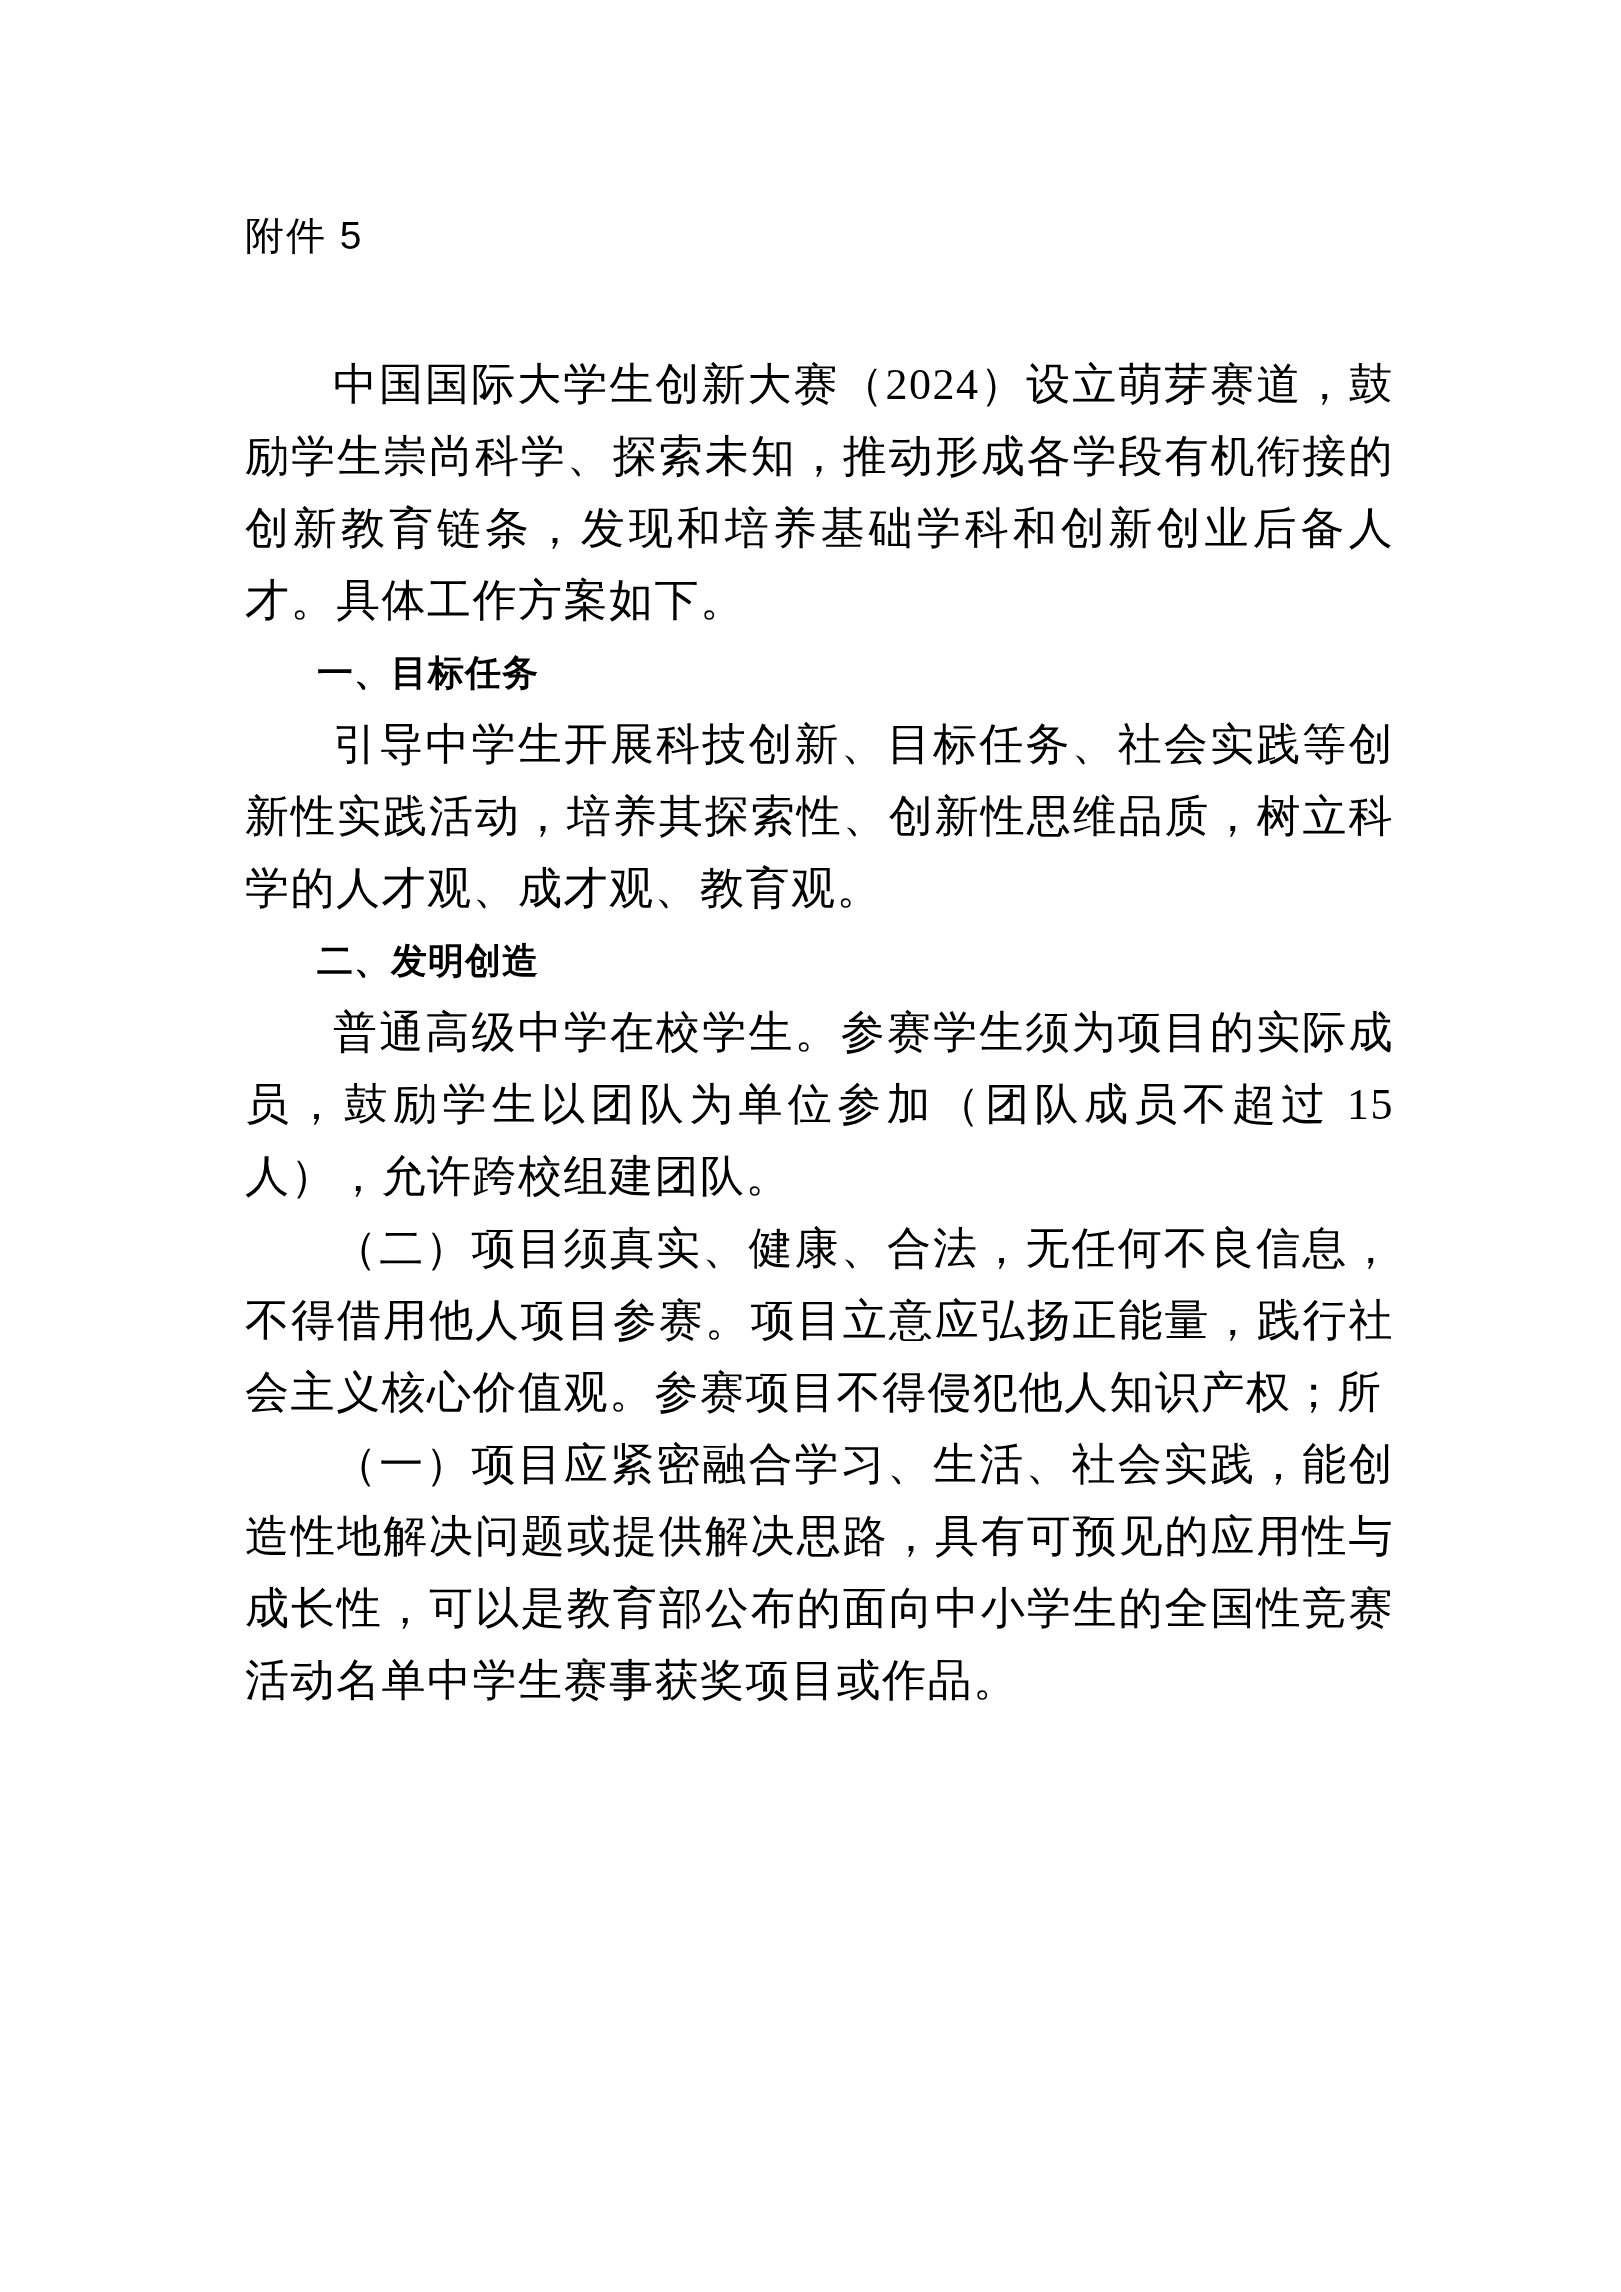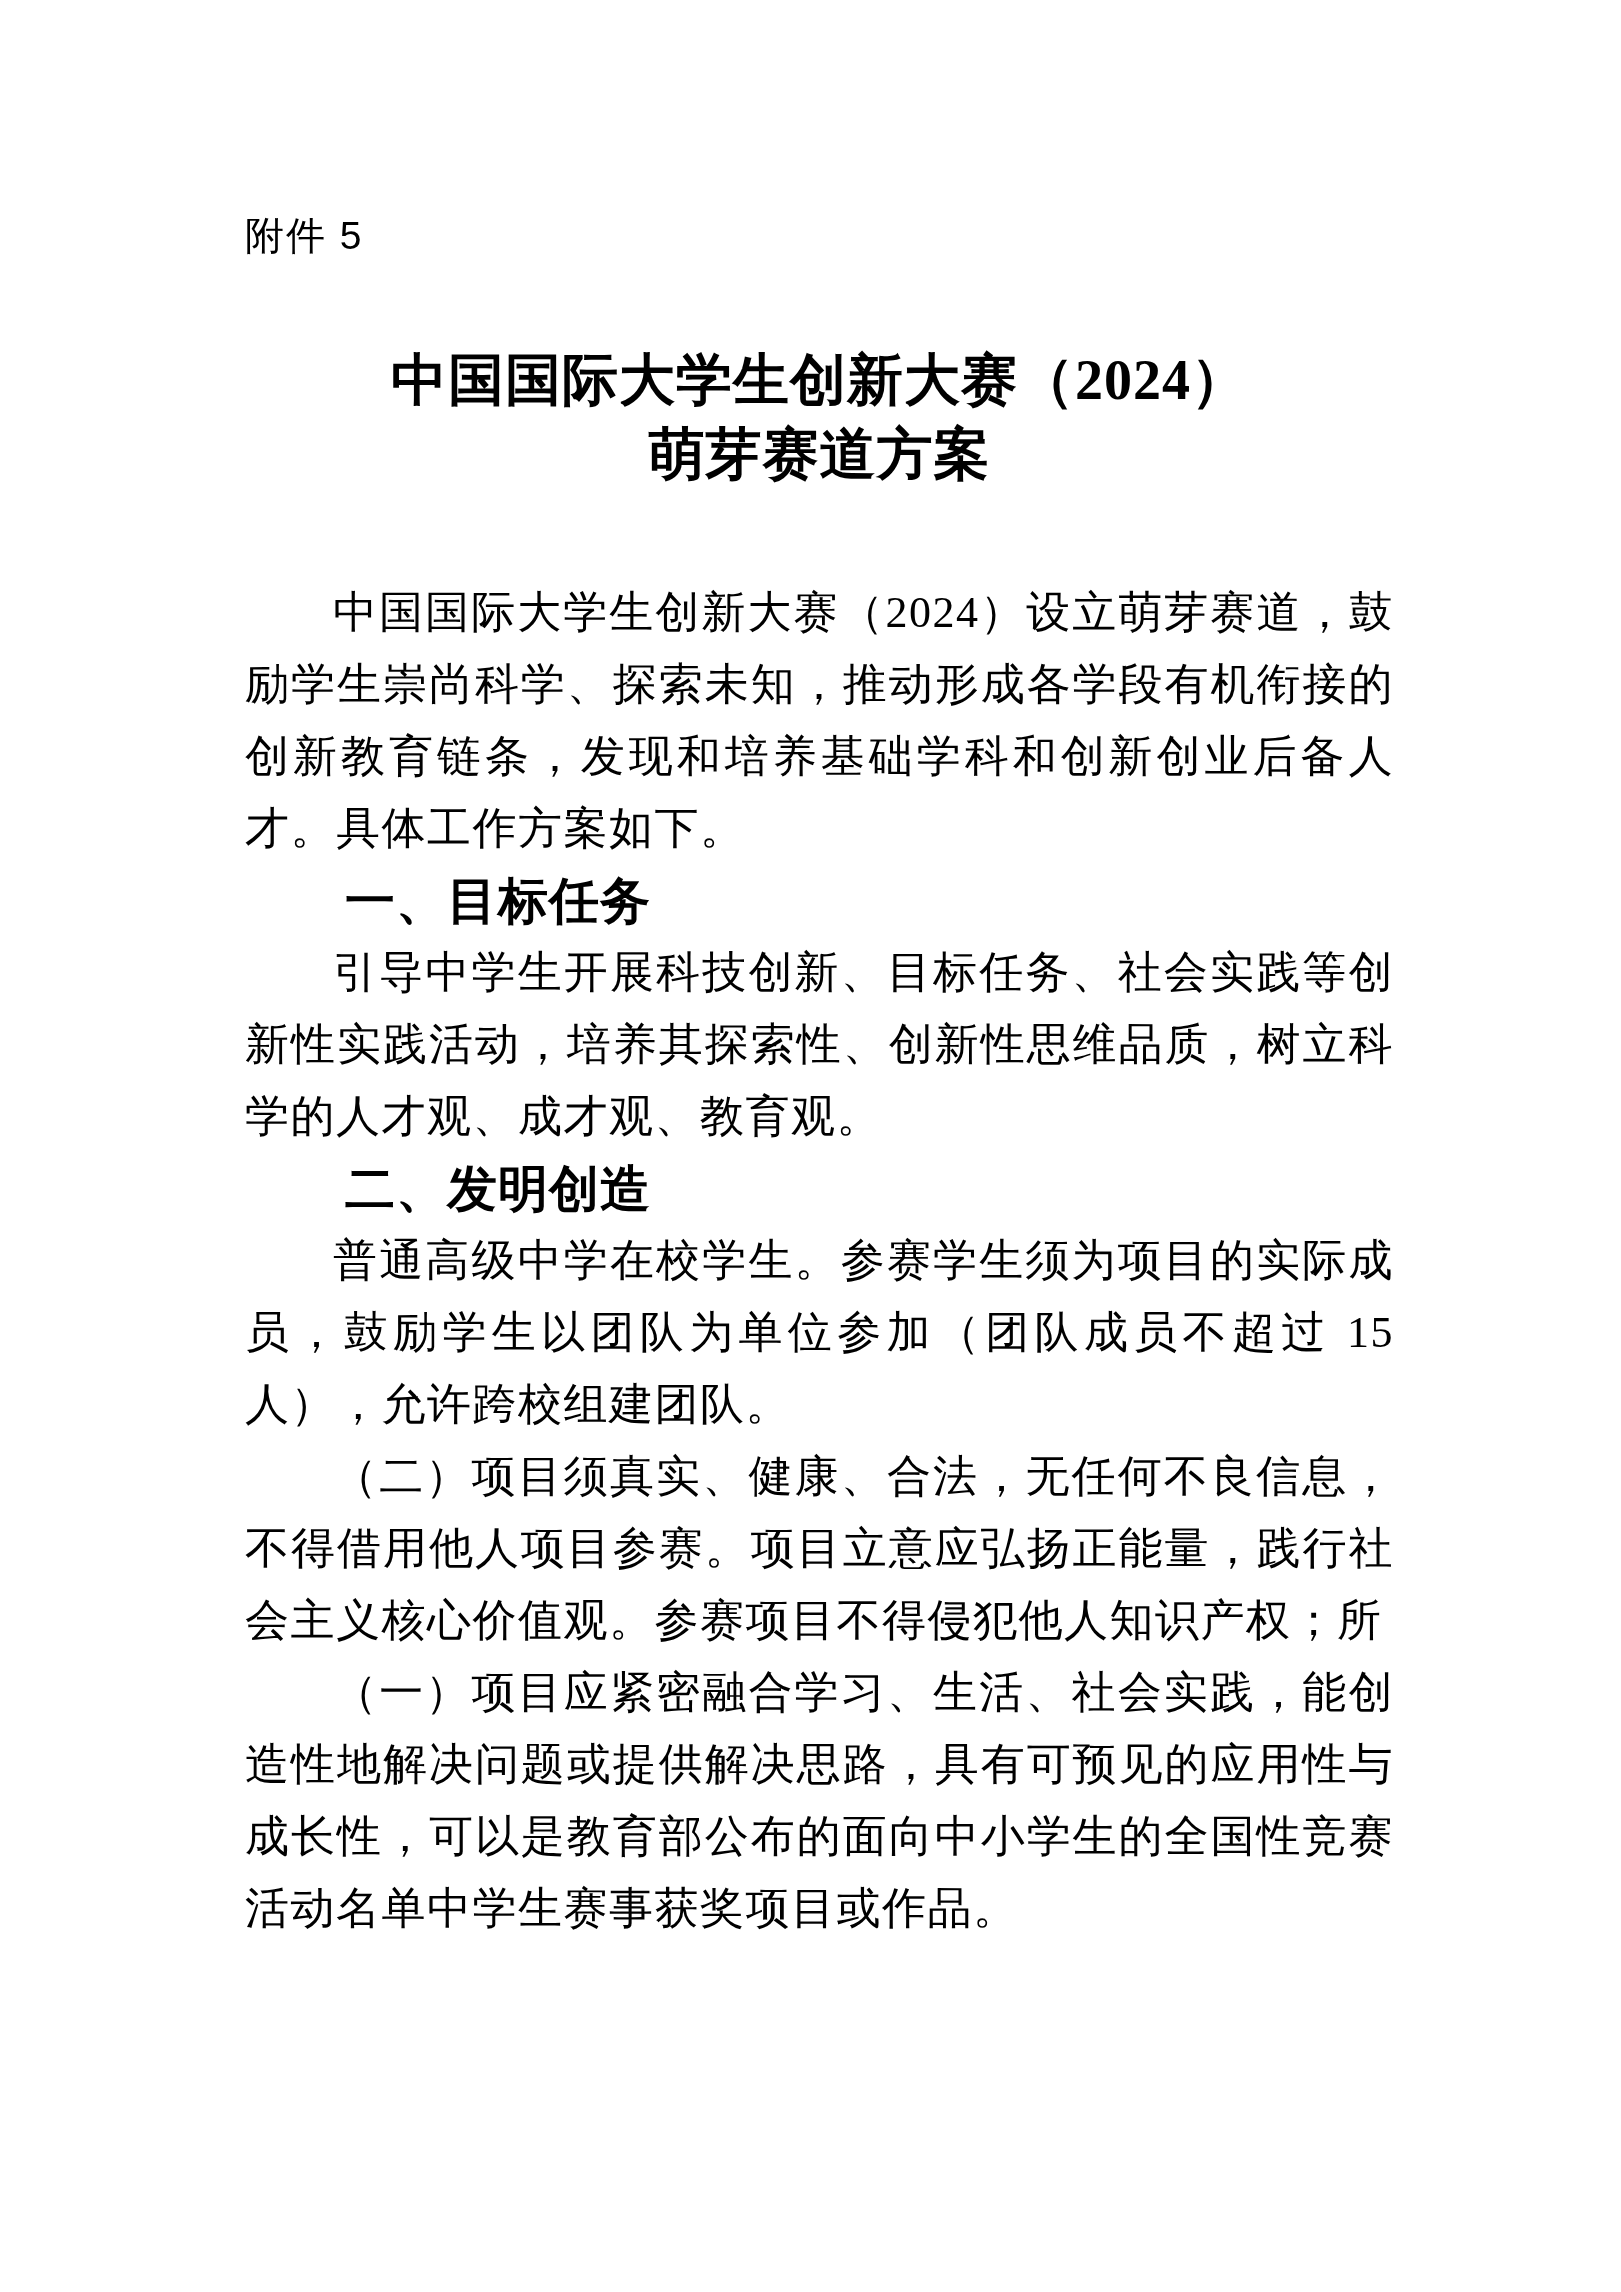--- a/index.html
+++ b/index.html
@@ -48,21 +48,21 @@
   }
   .paragraph {
     margin: 0;
     text-indent: 2em;
   }
   .heading {
     margin: 0;
     text-indent: 2em;
     font-family: Liberation Sans, sans-serif;
     font-weight: 700;
-    font-size: 50px;
+    font-size: 36px;
     letter-spacing: 1px;
   }
   .footer {
     position: absolute;
     top: 2070px;
     left: 0;
     width: 100%;
     text-align: center;
     font-family: "Liberation Serif", "DejaVu Serif", serif;
     font-size: 36px;
@@ -70,24 +70,20 @@
     transform: translateX(-21.6px);
   }
 </style>
 </head>
 <body>
 
 <div class="page">
   <div class="content">
     <div class="attachment-label">附件 5</div>
 
-    <div class="doc-title">
-      <div>中国国际大学生创新大赛（2024）</div>
-      <div>萌芽赛道方案</div>
-    </div>
 
     <div class="body-sections" id="sections-container">
         <div class="paragraph">中国国际大学生创新大赛（2024）设立萌芽赛道，鼓励学生崇尚科学、探索未知，推动形成各学段有机衔接的创新教育链条，发现和培养基础学科和创新创业后备人才。具体工作方案如下。</div>
         <div class="heading">一、目标任务</div>
         <div class="paragraph">引导中学生开展科技创新、目标任务、社会实践等创新性实践活动，培养其探索性、创新性思维品质，树立科学的人才观、成才观、教育观。</div>
         <div class="heading">二、发明创造</div>
         <div class="paragraph">普通高级中学在校学生。参赛学生须为项目的实际成员，鼓励学生以团队为单位参加（团队成员不超过 15 人），允许跨校组建团队。</div>
         <div class="paragraph">（二）项目须真实、健康、合法，无任何不良信息，不得借用他人项目参赛。项目立意应弘扬正能量，践行社会主义核心价值观。参赛项目不得侵犯他人知识产权；所</div>
         <div class="paragraph">（一）项目应紧密融合学习、生活、社会实践，能创造性地解决问题或提供解决思路，具有可预见的应用性与成长性，可以是教育部公布的面向中小学生的全国性竞赛活动名单中学生赛事获奖项目或作品。</div>
       </div>

